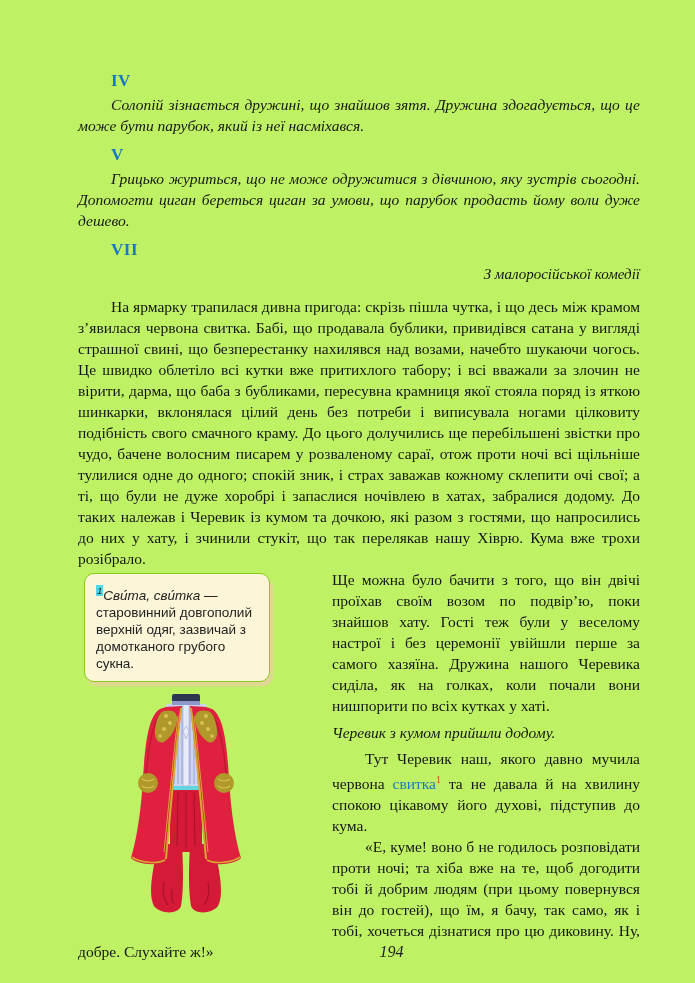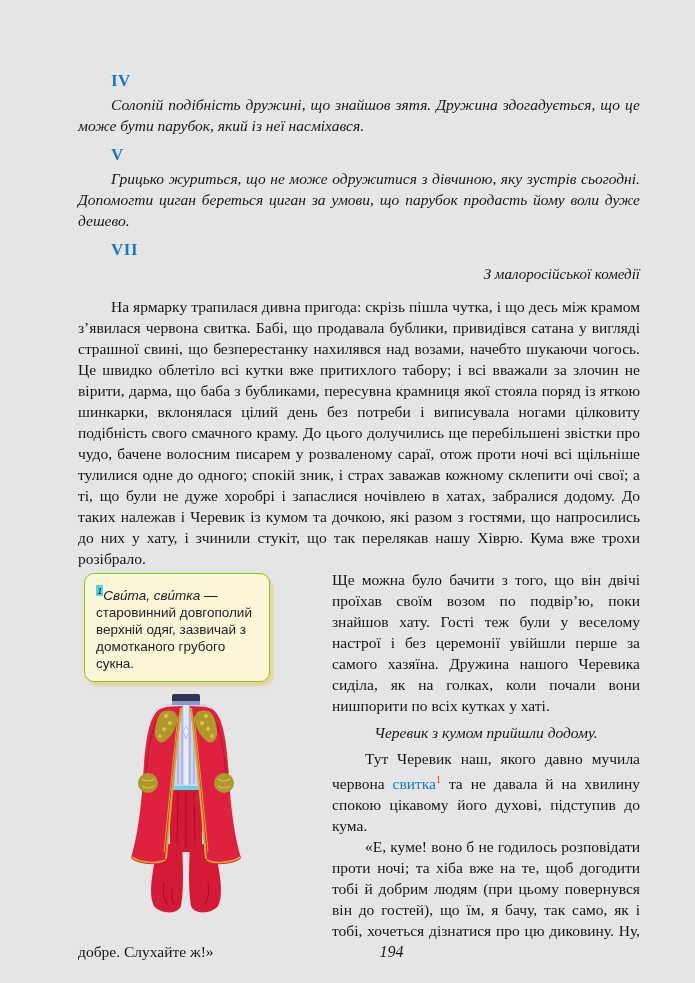--- a/index.html
+++ b/index.html
@@ -1,19 +1,19 @@
 <!DOCTYPE html>
 <html lang="uk"><head>
 <meta charset="utf-8">
 <style>
   html,body{margin:0;padding:0;background:#ffffff;}
   .page{
     position:relative;
     width:695px;height:983px;
-    background:#e5e5e5;
+    background:#bef264;
     font-family:"Liberation Serif", serif;
     color:#161616;
     overflow:hidden;
   }
   .content{
     position:absolute;
     left:78px;top:62px;
     width:562px;
   }
   .sec-num{
@@ -62,21 +62,21 @@
   .def-sup{
     background:#4fd8e8;
     font-style:italic;
     font-size:9.5px;
     vertical-align:super;
     padding:0 1px;
   }
   .coat-fig{margin:12px 0 0 40px;width:136px;}
   .stage-dir{
     font-style:italic;
-    text-align:center;
+    text-align:left;
     font-size:15.5px;
     line-height:21px;
     margin:6px 0 5px 0;
   }
   .ref{color:#1a78c2;}
   .ref-sup{
     color:#d8402a;
     font-size:10px;
     vertical-align:super;
   }
@@ -91,21 +91,21 @@
     padding-left:44px;
   }
 </style>
 </head>
 <body>
 
 <div class="page">
   <div class="content">
 
     <div class="sec-num">IV</div>
-    <p class="body-text ind syn">Солопій подібність дружині, що знайшов зятя. Дружина здогадується, що це може бути парубок, який із неї насміхався.</p>
+    <p class="body-text ind syn">Солопій зізнається дружині, що знайшов зятя. Дружина здогадується, що це може бути парубок, який із неї насміхався.</p>
 
     <div class="sec-num">V</div>
     <p class="body-text ind syn">Грицько журиться, що не може одружитися з дівчиною, яку зустрів сьогодні. Допомогти циган береться циган за умови, що парубок продасть йому воли дуже дешево.</p>
 
     <div class="sec-num">VII</div>
 
     <div class="epigraph">
       <div class="src">З малоросійської комедії</div>
     </div>
 

